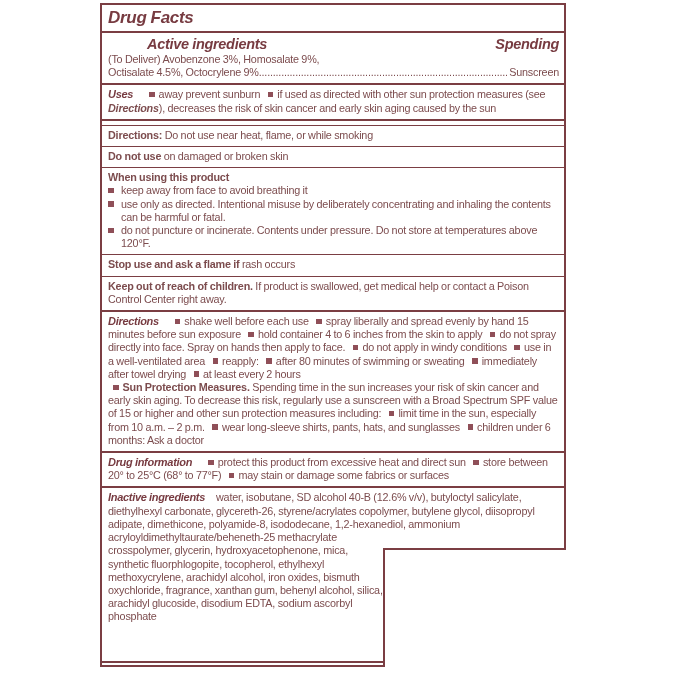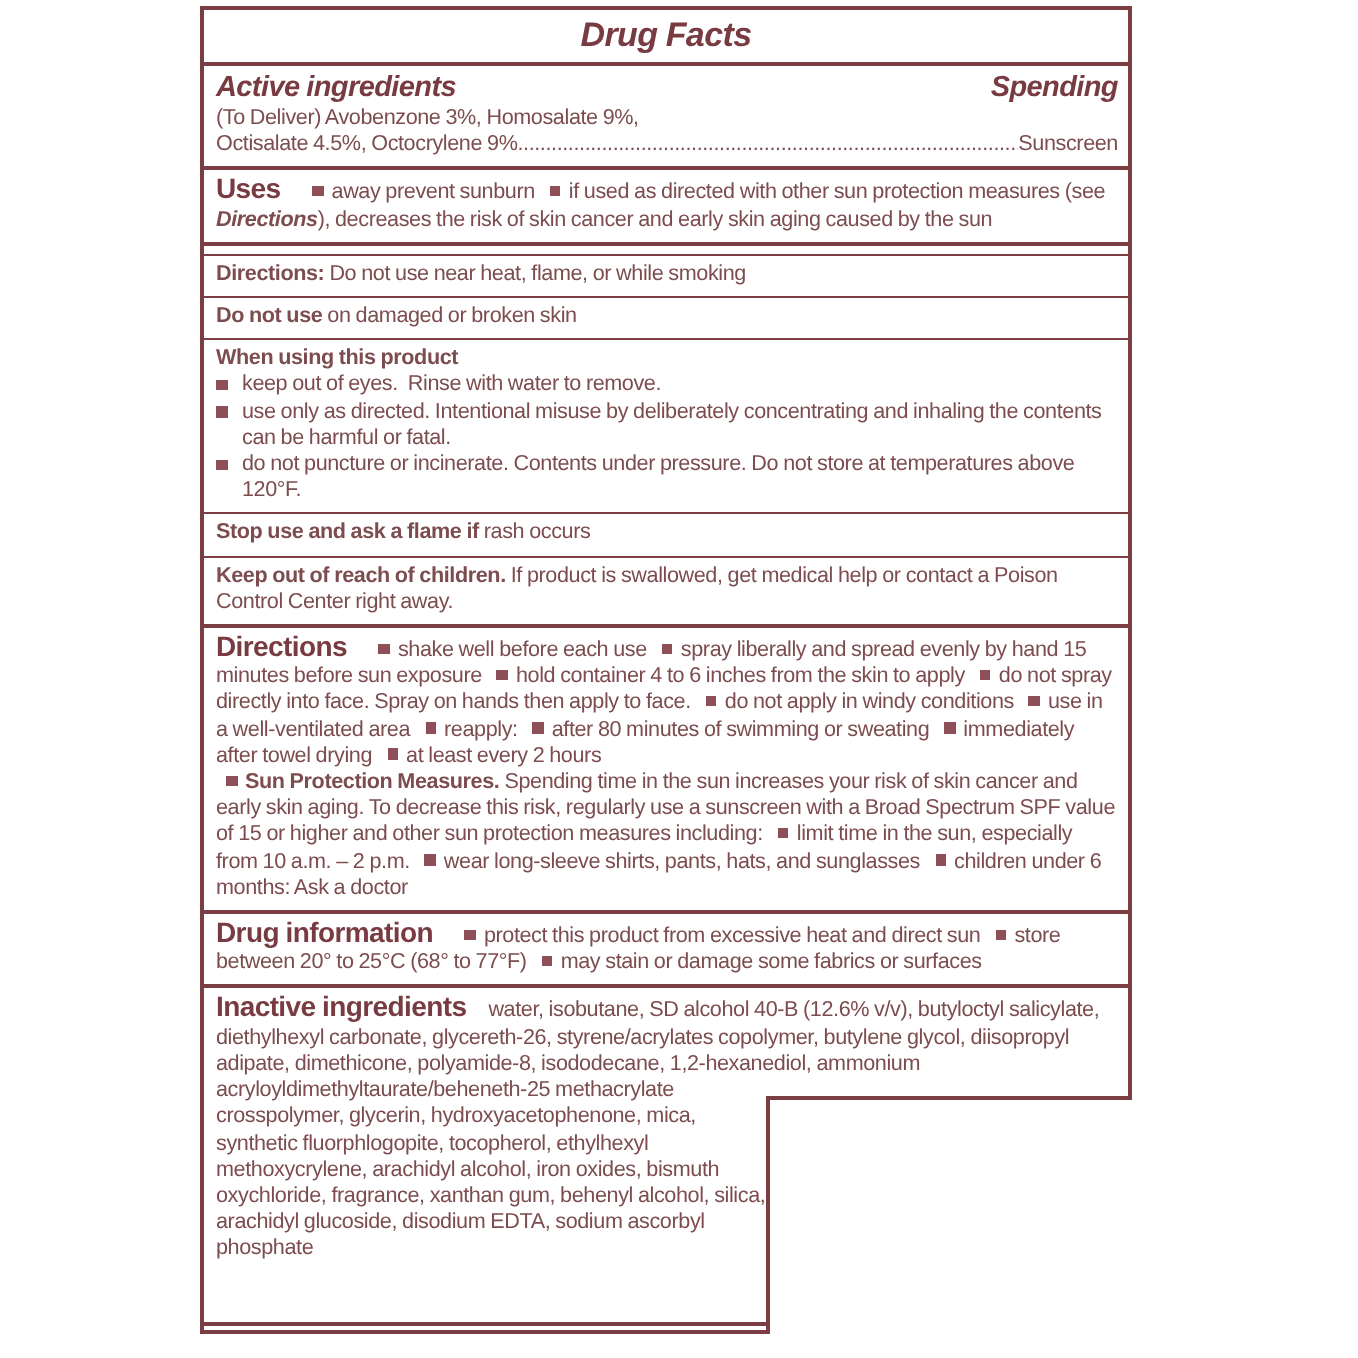--- a/index.html
+++ b/index.html
@@ -15,39 +15,39 @@
     font-size:10.8px;line-height:13.2px;letter-spacing:-0.2px;word-spacing:-0.3px;
   }
   .label{
     position:absolute;left:100px;top:3px;width:462px;height:660px;
     border:2px solid var(--bd);background:#fff;
     display:flex;flex-direction:column;box-sizing:content-box;
   }
   .sec{padding:1px 5px 2px 6px;}
   .h1{
     font-size:17px;line-height:20px;font-weight:bold;font-style:italic;
-    color:var(--hd);letter-spacing:-0.3px;padding:3px 6px 1px;text-align:center;
+    color:var(--hd);letter-spacing:-0.3px;padding:3px 6px 1px;
   }
   .h2{
     font-size:14.5px;line-height:17px;font-weight:bold;font-style:italic;
     color:var(--hd);letter-spacing:-0.3px;
   }
   .h{
-    font-size:14px;font-weight:bold;color:var(--hd);
+    font-size:11px;font-weight:bold;font-style:italic;color:var(--hd);
     letter-spacing:-0.3px;margin-right:11px;
   }
   .b{font-weight:bold;}
   .bi{font-weight:bold;font-style:italic;}
   .r1{height:1px;background:var(--bd);margin:2px 0;flex:none;}
   .r2{height:2px;background:var(--bd);margin:2px 0;flex:none;}
   .sq{
     display:inline-block;width:5.5px;height:5.5px;background:var(--sq);
     margin:0 4px 1px 5px;
   }
-  .row{display:flex;justify-content:space-between;align-items:center;}
+  .row{display:flex;justify-content:space-between;align-items:center;margin-left:39px;}
   .leader{display:flex;align-items:baseline;}
   .leader .dots{
     flex:1;overflow:hidden;white-space:nowrap;color:var(--ink);
   }
   .leader .dots::after{
     content:"....................................................................................................................................................................................";
   }
   .li{position:relative;padding-left:13px;}
   .li > .sqa{
     position:absolute;left:0;top:3.5px;width:5.5px;height:5.5px;background:var(--sq);
@@ -90,21 +90,24 @@
 
   <div class="r1"></div>
   <div class="sec"><span class="b">Directions:</span><span> Do not use near heat, flame, or while smoking</span></div>
   <div class="r1"></div>
   <div class="sec"><span class="b">Do not use</span><span> on damaged or broken skin</span></div>
   <div class="r1"></div>
   <div class="sec">
     <div class="b">When using this product</div>
     <div class="li">
       <span class="sqa"></span>
-      <span>keep out of eyes.&nbsp; Rinse with water to remove.</span>
+      <span>keep away from face to avoid breathing it</span>
+    </div>
+    <div class="li">
+      <span class="sqa"></span>
     </div>
     <div class="li">
       <span class="sqa"></span>
       <span>use only as directed. Intentional misuse by deliberately concentrating and inhaling the contents can be harmful or fatal.</span>
     </div>
     <div class="li">
       <span class="sqa"></span>
       <span>do not puncture or incinerate. Contents under pressure. Do not store at temperatures above 120°F.</span>
     </div>
   </div>

